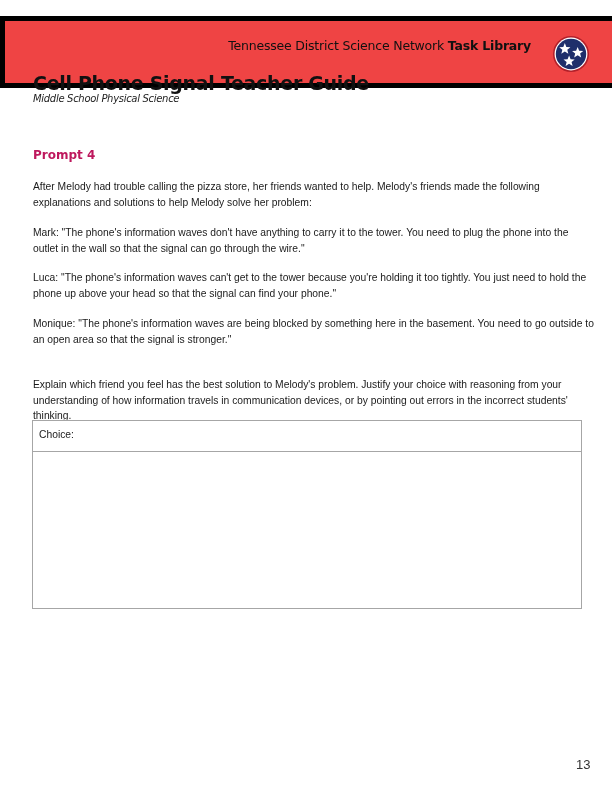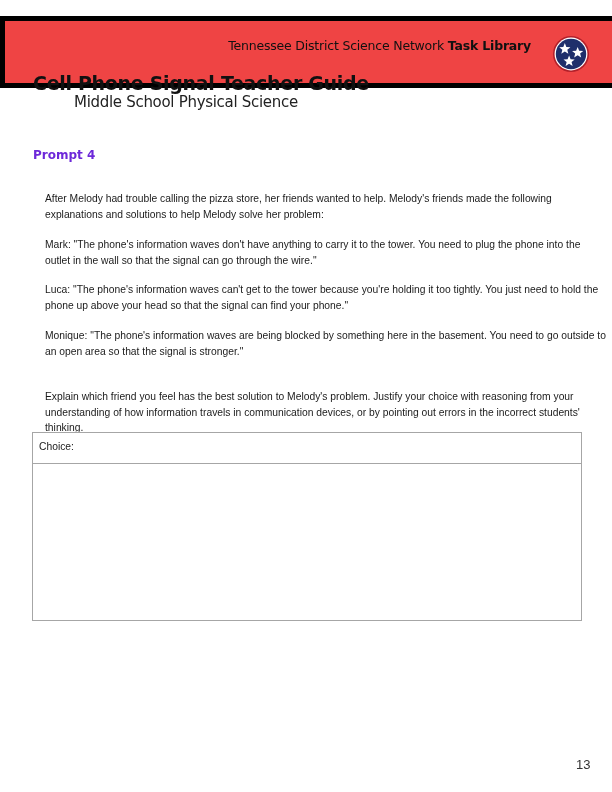--- a/index.html
+++ b/index.html
@@ -21,35 +21,35 @@
     .logo {
       position: absolute; left: 547px; top: 14px; width: 38px; height: 38px;
     }
     .doc-title {
       position: absolute; left: 33px; top: 72px;
       font-family: "DejaVu Sans", sans-serif; font-weight: bold; font-size: 19px;
       color: #111; letter-spacing: -0.3px; white-space: nowrap;
     }
     .doc-subtitle {
       position: absolute; left: 33px; top: 93px;
-      font-family: "DejaVu Sans", sans-serif; font-size: 15px;
-      color: #222; letter-spacing: -0.3px; white-space: nowrap; margin-left: 41px;
+      font-family: "DejaVu Sans", sans-serif; font-style: italic; font-size: 10px;
+      color: #222; letter-spacing: -0.3px; white-space: nowrap;
     }
     .prompt-heading {
       position: absolute; left: 33px; top: 148px;
       font-family: "DejaVu Sans", sans-serif; font-weight: bold; font-size: 12px;
-      color: #6d28d9; white-space: nowrap;
+      color: #be185d; white-space: nowrap;
     }
     .para {
       position: absolute; left: 33px; width: 562px;
       font-family: "Liberation Sans", sans-serif; font-size: 10.3px; line-height: 15.5px;
-      color: #1a1a1a; margin: 12px;
+      color: #1a1a1a; margin: 0;
     }
     .response-box {
-      position: absolute; left: 32px; top: 432px; width: 550px; height: 189px;
+      position: absolute; left: 32px; top: 420px; width: 550px; height: 189px;
       border: 1px solid #a6a6a6; box-sizing: border-box;
     }
     .choice-row {
       position: absolute; left: 0; top: 0; right: 0; height: 30px;
       border-bottom: 1px solid #a6a6a6;
     }
     .reasoning-row {
       position: absolute; left: 0; top: 30px; right: 0; bottom: 0;
     }
     .field-label {

